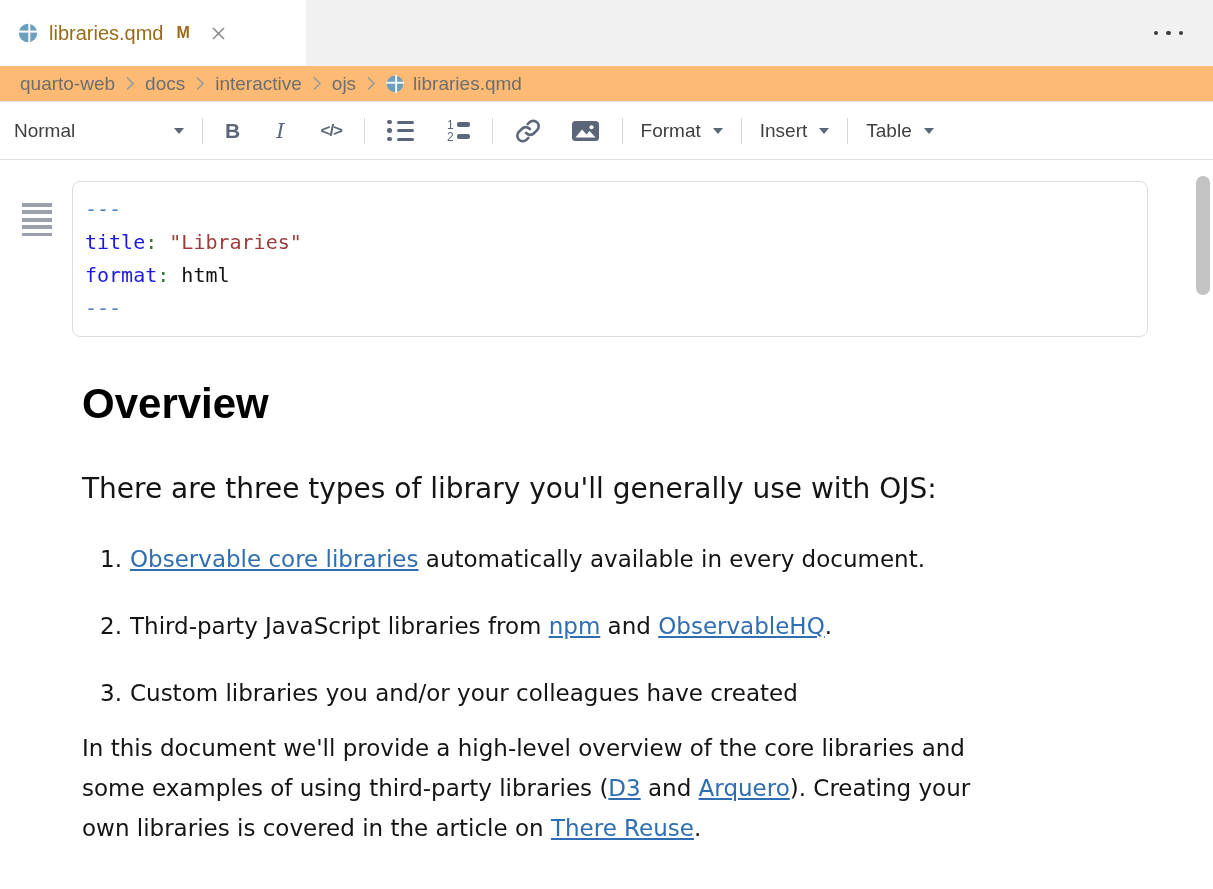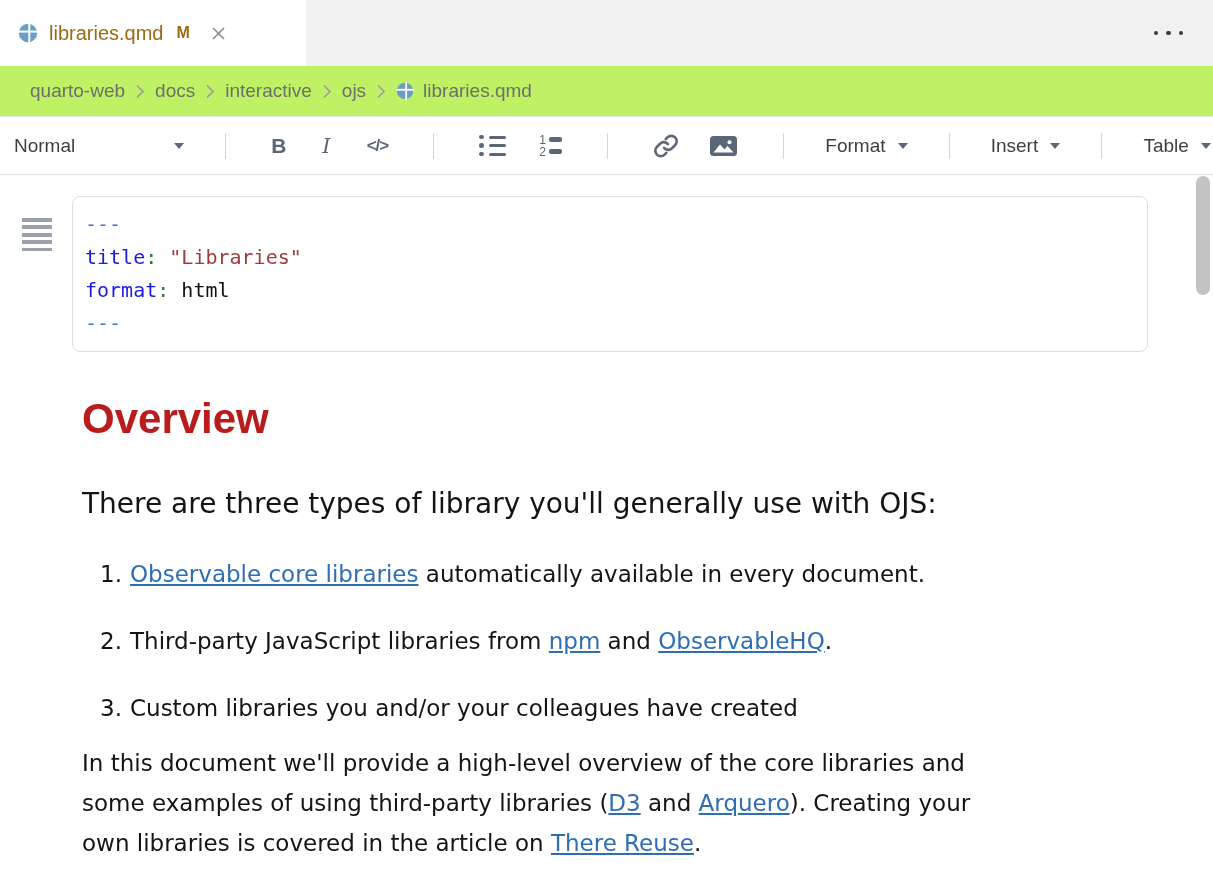--- a/index.html
+++ b/index.html
@@ -12,31 +12,31 @@
   .tab { width:306px; background:#fff; display:flex; align-items:center;
          padding:0 14px 0 18px; gap:11px; cursor:pointer; }
   .tab-title { font-size:20px; color:var(--tab-modified); }
   .tab-m { font-size:16px; font-weight:bold; color:var(--tab-modified); margin-left:2px; }
   .tab-close { margin-left:10px; display:flex; align-items:center; }
   .more { margin-left:auto; margin-right:26px; align-self:center; display:flex; gap:8px;
           padding:6px 4px; cursor:pointer; }
   .more .dot { width:4.5px; height:4.5px; border-radius:50%; background:#3d3d3d; }
 
   
-  .breadcrumb { height:51px; background:#bef264; display:flex; align-items:center;
-                padding-left:30px; font-size:19px; color:#6e6e6e;
+  .breadcrumb { height:36px; background:#fdba74; display:flex; align-items:center;
+                padding-left:20px; font-size:19px; color:#6e6e6e;
                 border-bottom:1px solid #e2e2e2; gap:10px; }
   .crumb { cursor:pointer; }
   .crumb-file { display:flex; align-items:center; gap:9px; cursor:pointer; }
   .crumb-sep { display:flex; align-items:center; }
 
   
   .toolbar { height:58px; background:#fff; border-bottom:1px solid #e0e0e0;
              display:flex; align-items:center; padding-left:14px;
-             color:#3f3f3f; font-size:19px;justify-content:space-between; }
+             color:#3f3f3f; font-size:19px; }
   .tb-sep { width:1px; height:26px; background:#d6d6d6; margin:0 16px; flex:none; }
   .tb-select { width:172px; display:flex; align-items:center; justify-content:space-between;
                cursor:pointer; padding-right:2px; }
   .caret { width:0; height:0; border-left:5.5px solid transparent;
            border-right:5.5px solid transparent; border-top:6.5px solid var(--toolbar-icon); }
   .tb-btn { background:none; border:none; cursor:pointer; display:flex; align-items:center;
             justify-content:center; color:var(--toolbar-icon); padding:4px 6px; }
   .tb-group { display:flex; align-items:center; gap:24px; }
   .glyph-bold { font-weight:800; font-size:21px; font-family:"Liberation Sans",sans-serif; }
   .glyph-italic { font-style:italic; font-size:21px; font-family:"DejaVu Serif",serif; }
@@ -61,21 +61,21 @@
                 font-family:"DejaVu Sans Mono",monospace; font-size:20px; line-height:33px;
                 background:#fff; cursor:text; }
   .tok-delim  { color:var(--code-delim); }
   .tok-key    { color:var(--code-key); }
   .tok-punct  { color:var(--code-punct); }
   .tok-string { color:var(--code-string); }
   .tok-plain  { color:var(--code-plain);text-align:right; }
 
   .doc-body { font-family:"DejaVu Sans",sans-serif; color:#141414; }
   h1.doc-h1 { font-family:"Liberation Sans",sans-serif; font-weight:bold;
-              font-size:42px; line-height:1; color:#b91c1c; margin-top:46px; }
+              font-size:42px; line-height:1; color:#000000; margin-top:46px; }
   .intro { font-size:28px; margin-top:47px; line-height:1.18; cursor:text; }
   .doc-list { list-style:none; margin-top:41px; display:flex; flex-direction:column; gap:40px; }
   .doc-li { display:flex; font-size:23px; line-height:1.18; cursor:text; }
   .doc-li .num { width:30px; flex:none; margin-left:18px; }
   .closing { font-size:23px; margin-top:21px; line-height:40px; cursor:text; }
   a.doc-link { color:var(--accent-link); text-decoration:underline; cursor:pointer; }
 
   
   .scroll-thumb { position:absolute; right:3px; top:176px; width:14px; height:119px;
                   background:#c3c3c3; border-radius:7px; cursor:pointer; }

